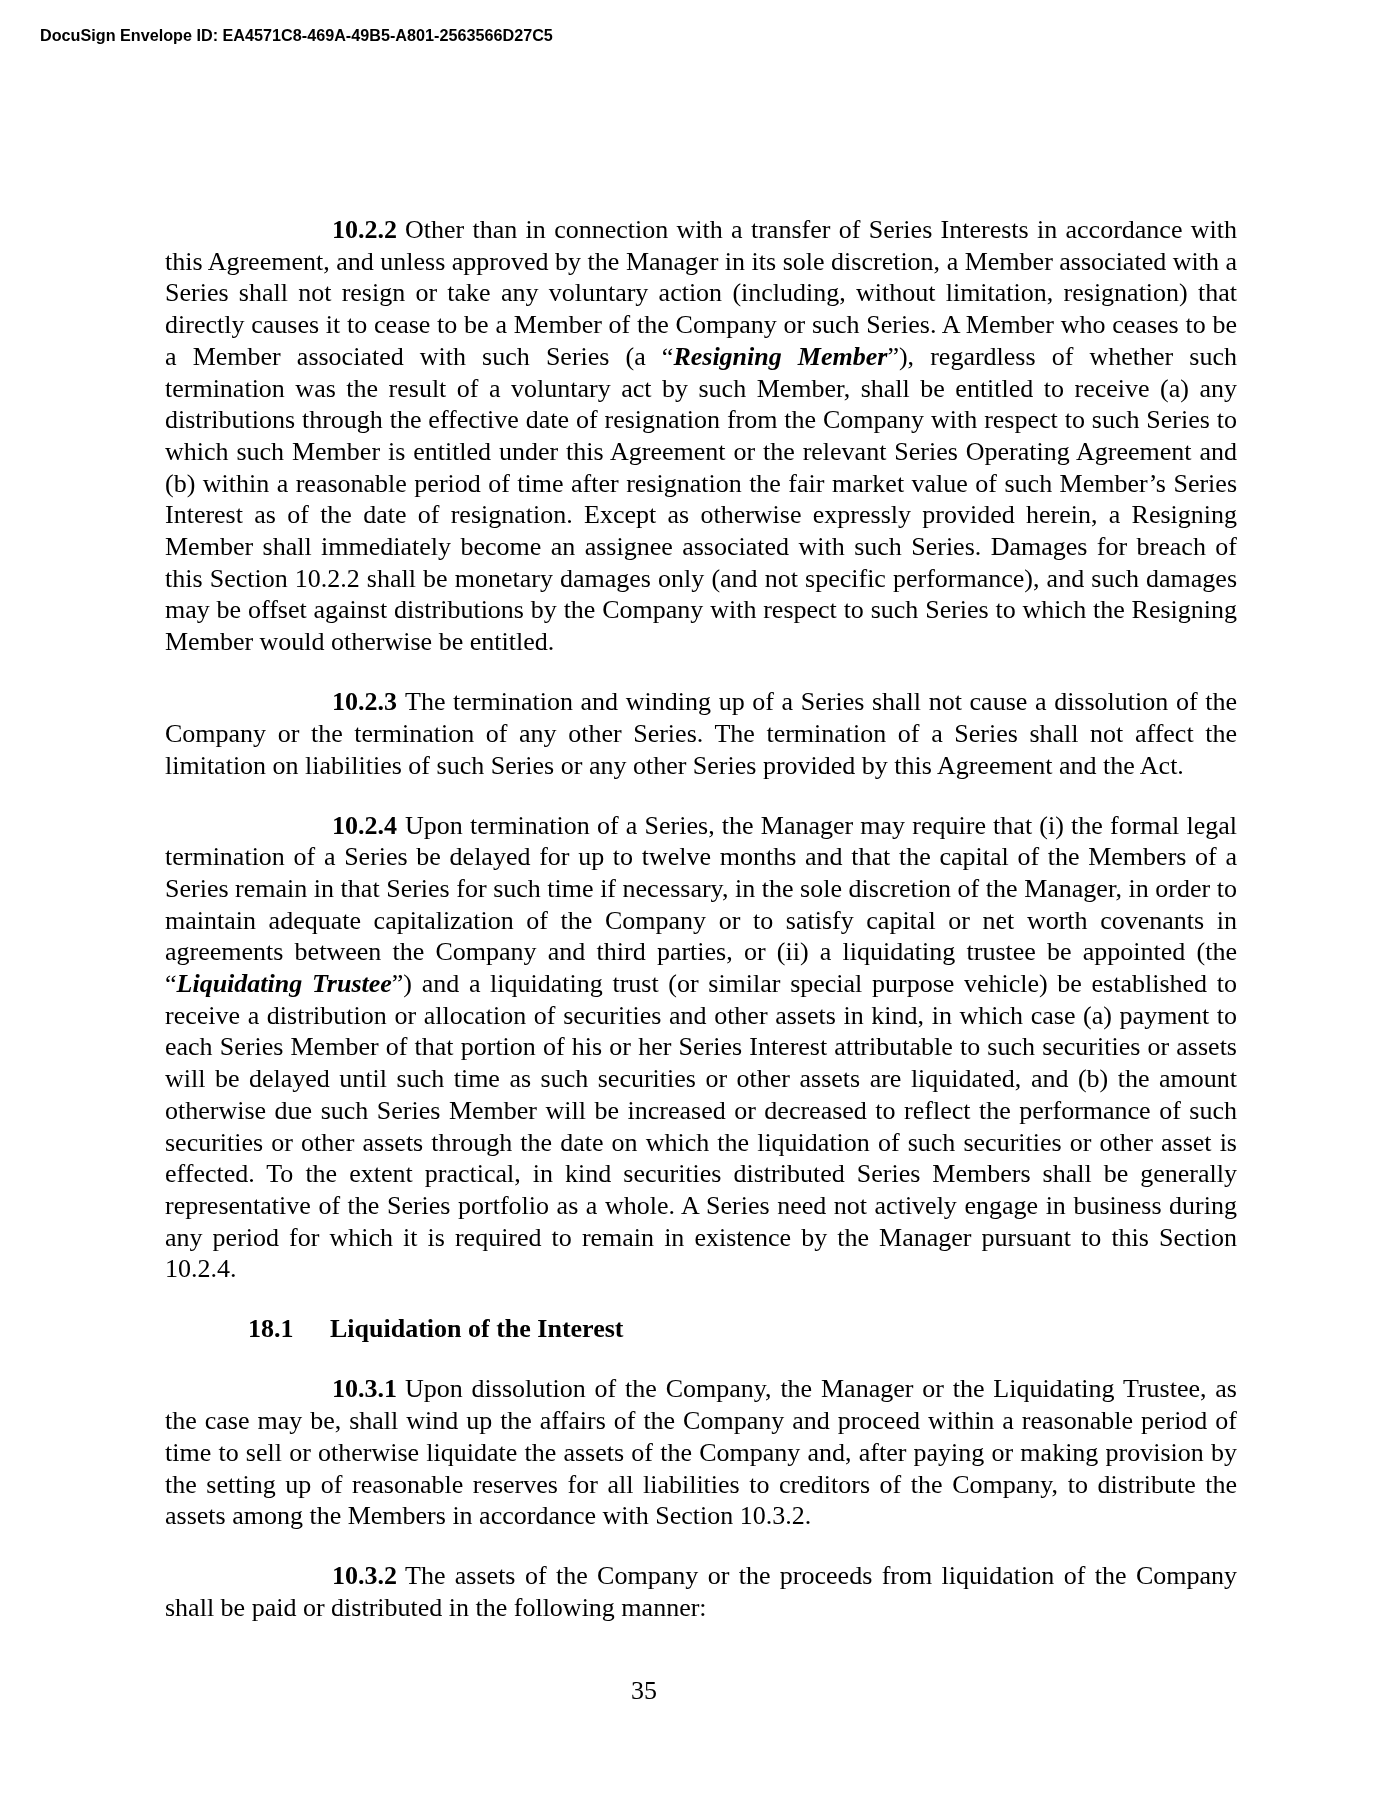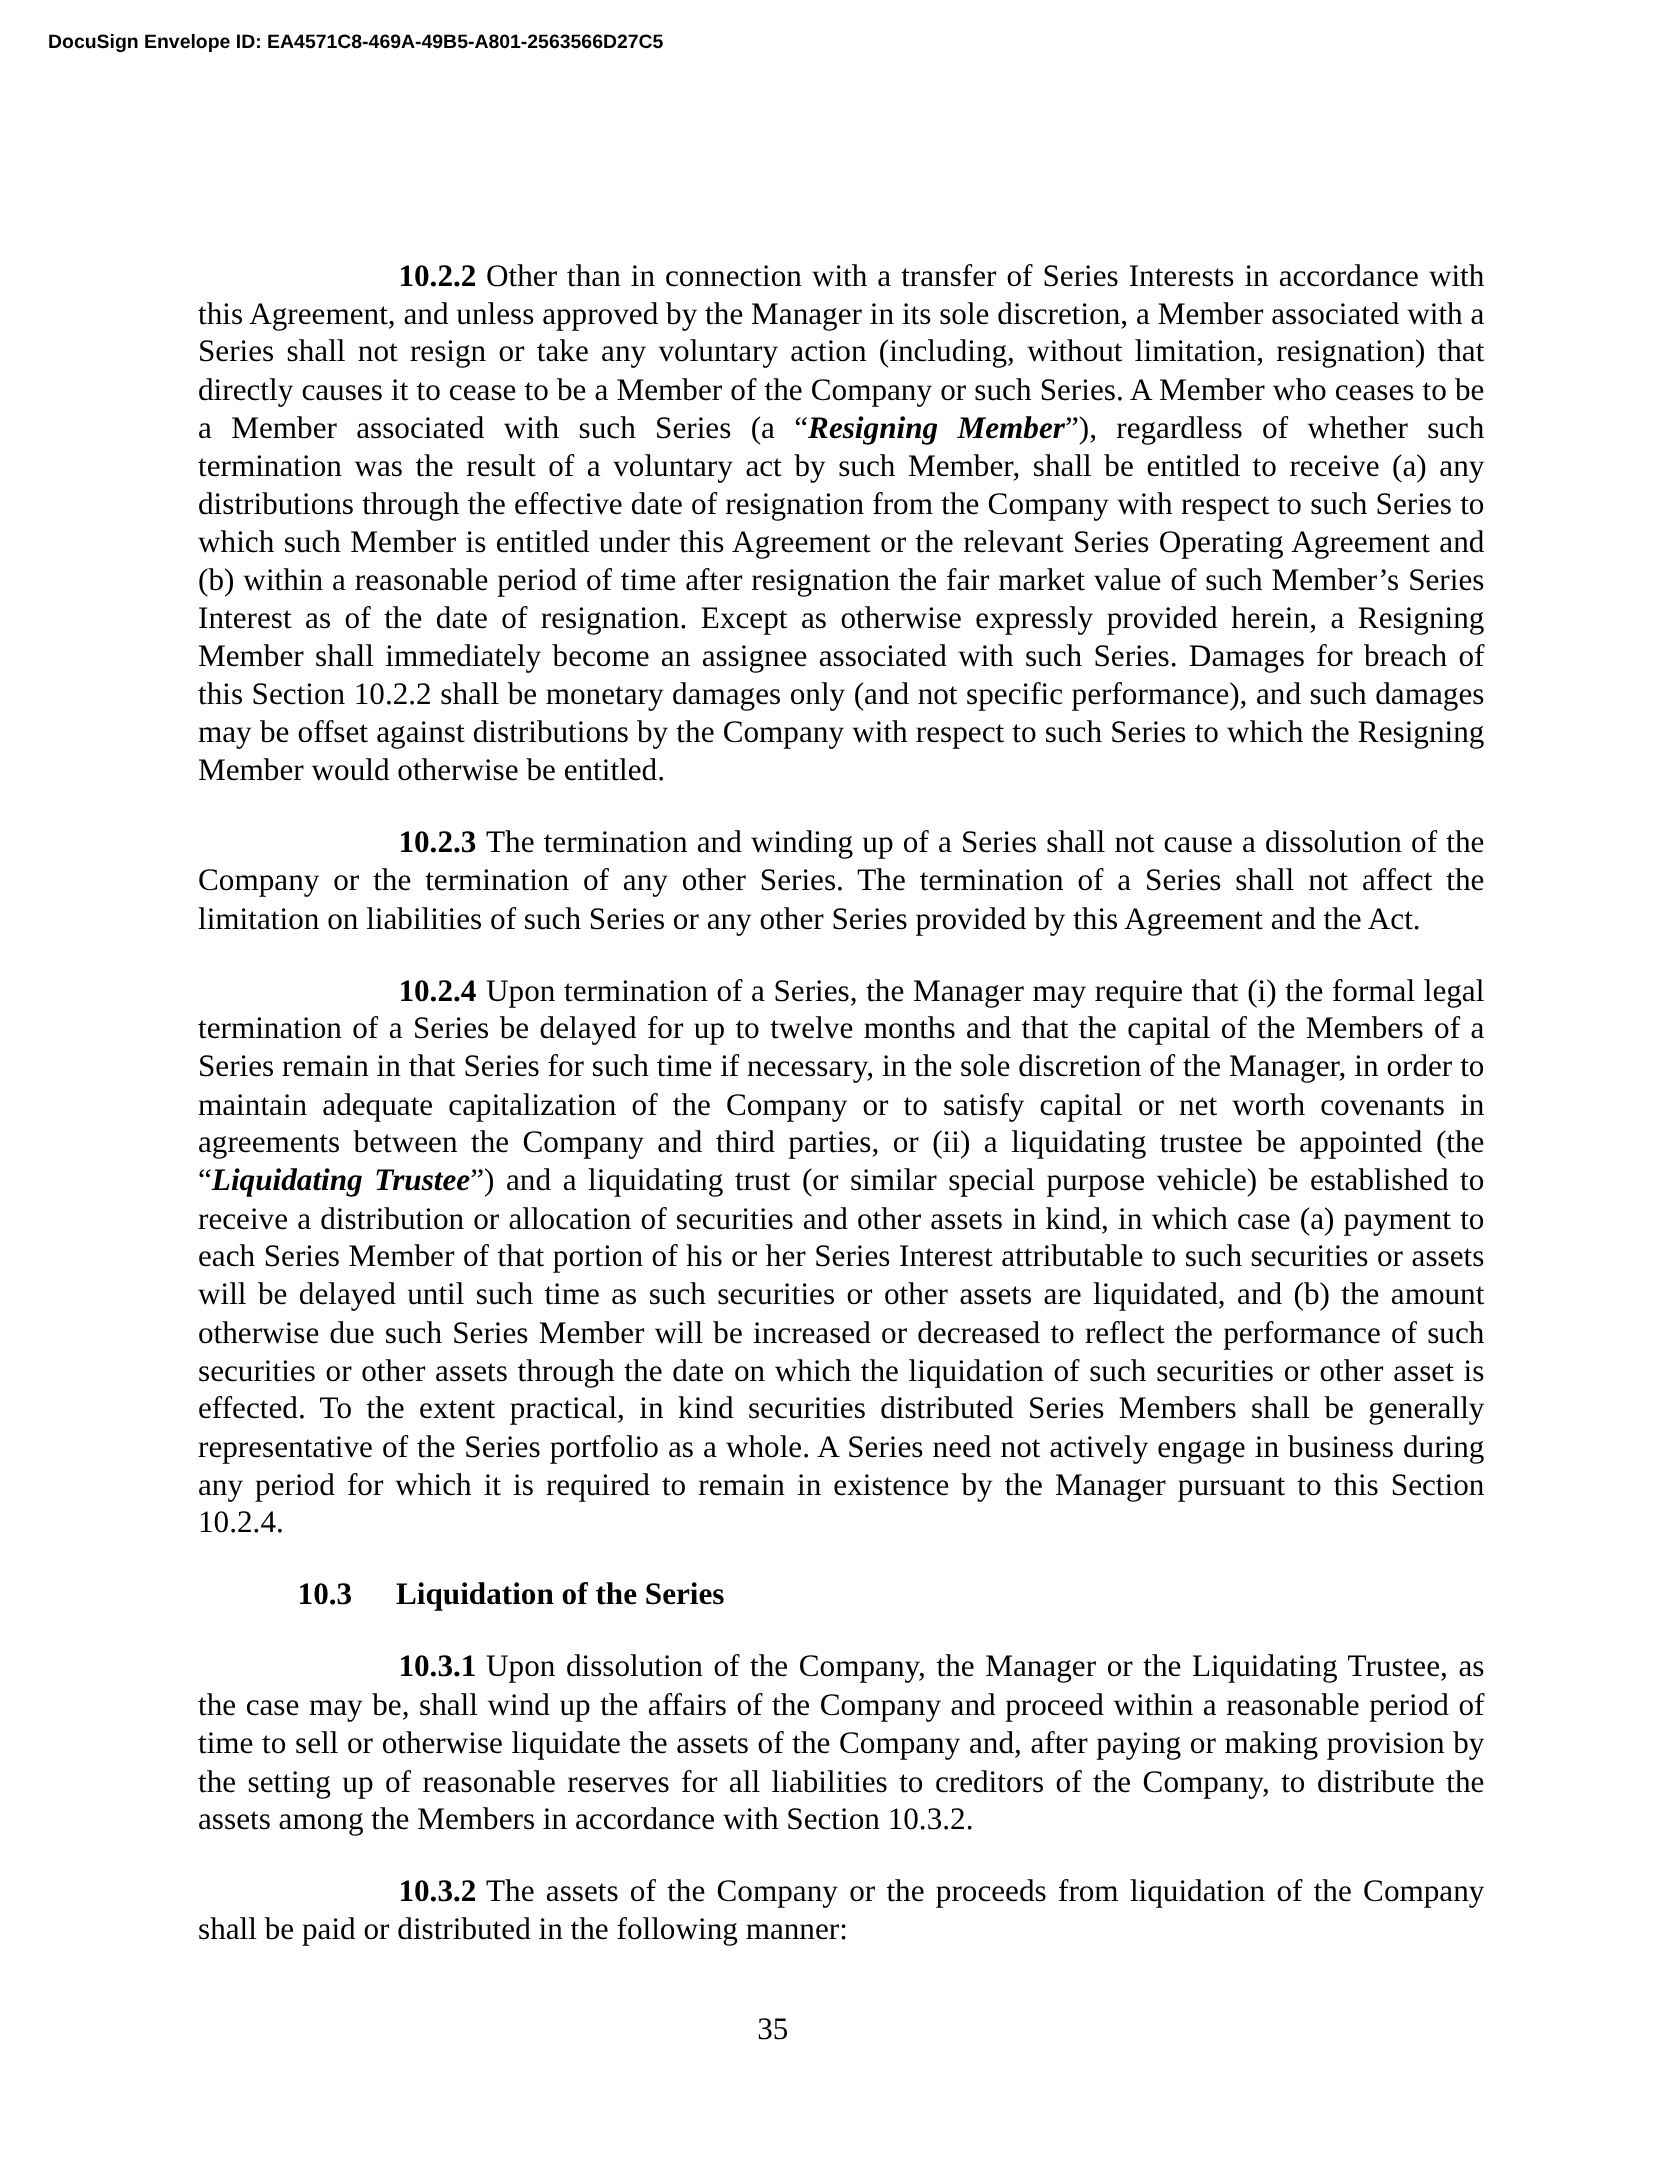--- a/index.html
+++ b/index.html
@@ -74,21 +74,21 @@
 <div class="envelope-id">DocuSign Envelope ID: EA4571C8-469A-49B5-A801-2563566D27C5</div>
 
 <div class="page-body">
 
   <p class="para"><span class="num">10.2.2</span><span>Other than in connection with a transfer of Series Interests in accordance with this Agreement, and unless approved by the Manager in its sole discretion, a Member associated with a Series shall not resign or take any voluntary action (including, without limitation, resignation) that directly causes it to cease to be a Member of the Company or such Series. A Member who ceases to be a Member associated with such Series (a “</span><span class="defined">Resigning Member</span><span>”), regardless of whether such termination was the result of a voluntary act by such Member, shall be entitled to receive (a) any distributions through the effective date of resignation from the Company with respect to such Series to which such Member is entitled under this Agreement or the relevant Series Operating Agreement and (b) within a reasonable period of time after resignation the fair market value of such Member’s Series Interest as of the date of resignation. Except as otherwise expressly provided herein, a Resigning Member shall immediately become an assignee associated with such Series. Damages for breach of this Section 10.2.2 shall be monetary damages only (and not specific performance), and such damages may be offset against distributions by the Company with respect to such Series to which the Resigning Member would otherwise be entitled.</span></p>
 
   <p class="para"><span class="num">10.2.3</span><span>The termination and winding up of a Series shall not cause a dissolution of the Company or the termination of any other Series. The termination of a Series shall not affect the limitation on liabilities of such Series or any other Series provided by this Agreement and the Act.</span></p>
 
   <p class="para"><span class="num">10.2.4</span><span>Upon termination of a Series, the Manager may require that (i) the formal legal termination of a Series be delayed for up to twelve months and that the capital of the Members of a Series remain in that Series for such time if necessary, in the sole discretion of the Manager, in order to maintain adequate capitalization of the Company or to satisfy capital or net worth covenants in agreements between the Company and third parties, or (ii) a liquidating trustee be appointed (the “</span><span class="defined">Liquidating Trustee</span><span>”) and a liquidating trust (or similar special purpose vehicle) be established to receive a distribution or allocation of securities and other assets in kind, in which case (a) payment to each Series Member of that portion of his or her Series Interest attributable to such securities or assets will be delayed until such time as such securities or other assets are liquidated, and (b) the amount otherwise due such Series Member will be increased or decreased to reflect the performance of such securities or other assets through the date on which the liquidation of such securities or other asset is effected. To the extent practical, in kind securities distributed Series Members shall be generally representative of the Series portfolio as a whole. A Series need not actively engage in business during any period for which it is required to remain in existence by the Manager pursuant to this Section 10.2.4.</span></p>
 
-  <div class="heading"><span class="h-num">10.3</span><span>Liquidation of the Series</span></div>
+  <div class="heading"><span class="h-num">18.1</span><span>Liquidation of the Interest</span></div>
 
   <p class="para"><span class="num">10.3.1</span><span>Upon dissolution of the Company, the Manager or the Liquidating Trustee, as the case may be, shall wind up the affairs of the Company and proceed within a reasonable period of time to sell or otherwise liquidate the assets of the Company and, after paying or making provision by the setting up of reasonable reserves for all liabilities to creditors of the Company, to distribute the assets among the Members in accordance with Section 10.3.2.</span></p>
 
   <p class="para"><span class="num">10.3.2</span><span>The assets of the Company or the proceeds from liquidation of the Company shall be paid or distributed in the following manner:</span></p>
 
 </div>
 
 <div class="page-number">35</div>
 
 </body></html>

